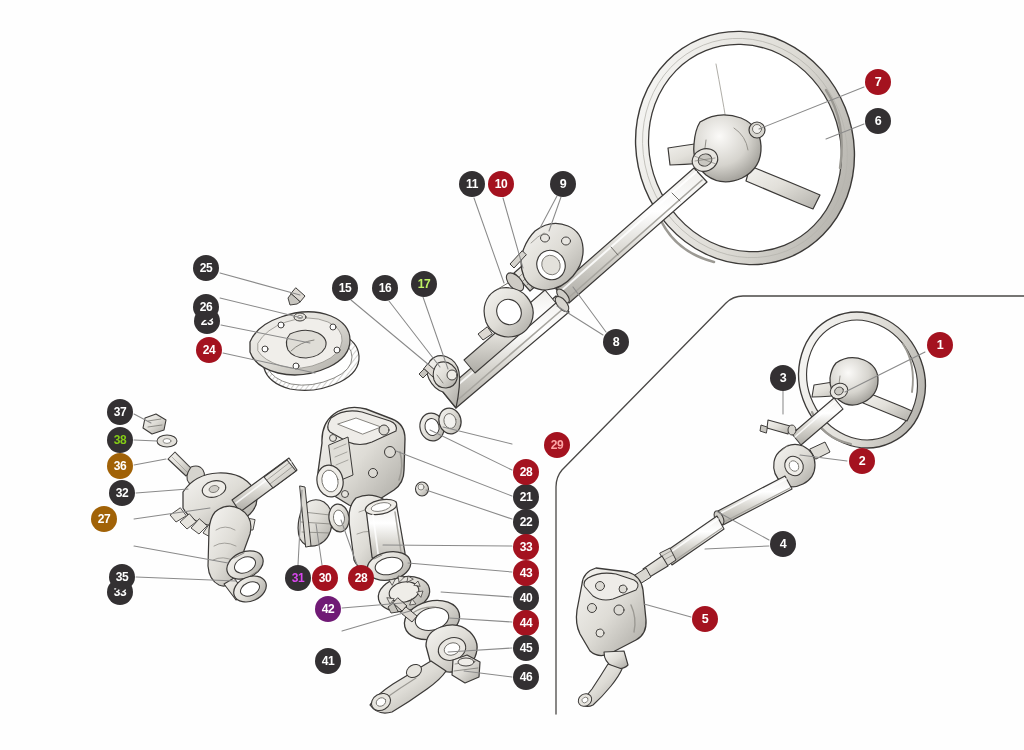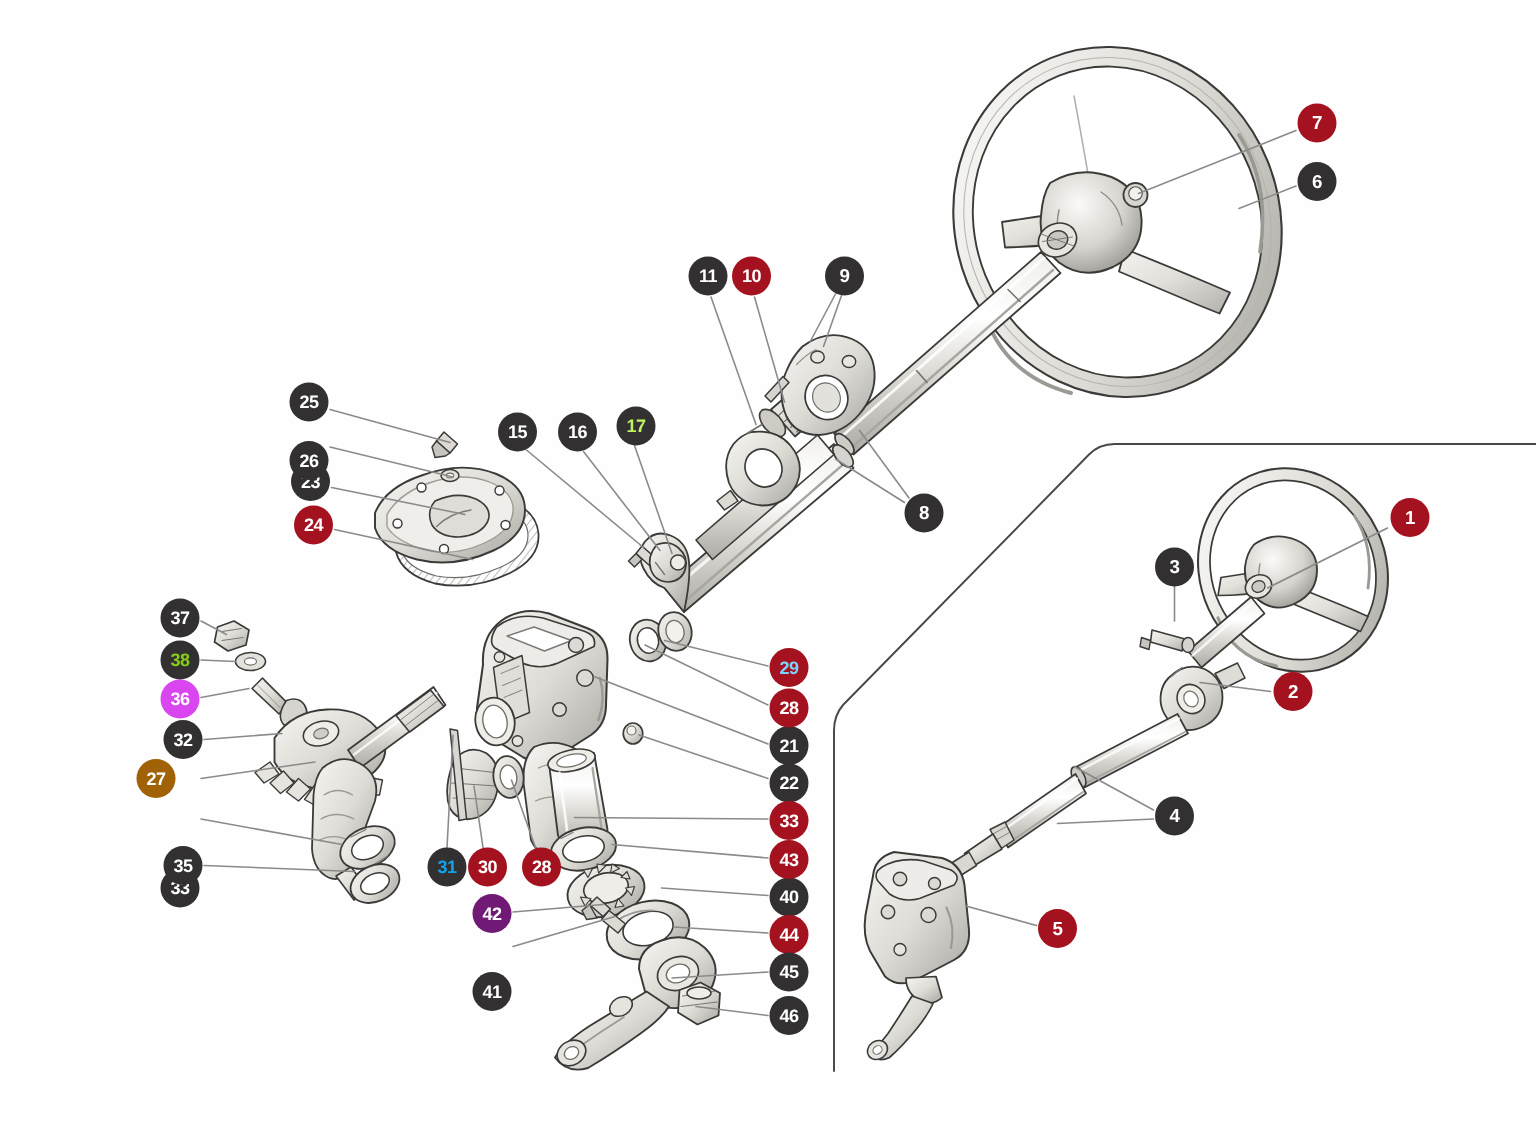--- a/index.html
+++ b/index.html
@@ -528,27 +528,27 @@
       <div class="callout dark w2" style="left: 424px; top: 284px; background: rgb(51, 48, 50); color: #bef264;">17</div>
       <div class="callout dark w2" style="left: 526px; top: 497px; background: rgb(51, 48, 50); color: rgb(255, 255, 255);">21</div>
       <div class="callout dark w2" style="left: 526px; top: 522px; background: rgb(51, 48, 50); color: rgb(255, 255, 255);">22</div>
       <div class="callout dark w2" style="left: 207px; top: 321px; background: rgb(51, 48, 50); color: rgb(255, 255, 255);">23</div>
       <div class="callout red w2" style="left: 209px; top: 350px; background: rgb(164, 18, 31); color: rgb(255, 255, 255);">24</div>
       <div class="callout dark w2" style="left: 206px; top: 268px; background: rgb(51, 48, 50); color: rgb(255, 255, 255);">25</div>
       <div class="callout dark w2" style="left: 206px; top: 294px; background: rgb(51, 48, 50); color: rgb(255, 255, 255); margin-top: 13px;">26</div>
       <div class="callout dark w2" style="left: 104px; top: 519px; background: #a16207; color: rgb(255, 255, 255);">27</div>
       <div class="callout red w2" style="left: 526px; top: 472px; background: rgb(164, 18, 31); color: rgb(255, 255, 255);">28</div>
       <div class="callout red w2" style="left: 361px; top: 578px; background: rgb(164, 18, 31); color: rgb(255, 255, 255);">28</div>
-      <div class="callout red w2" style="left: 526px; top: 445px; background: rgb(164, 18, 31); color: #7dd3fc;">29</div>
+      <div class="callout red w2" style="left: 557px; top: 445px; background: rgb(164, 18, 31); color: #fca5a5;">29</div>
       <div class="callout red w2" style="left: 325px; top: 578px; background: rgb(164, 18, 31); color: rgb(255, 255, 255);">30</div>
-      <div class="callout dark w2" style="left: 298px; top: 578px; background: rgb(51, 48, 50); color: #0ea5e9;">31</div>
+      <div class="callout dark w2" style="left: 298px; top: 578px; background: rgb(51, 48, 50); color: #d946ef;">31</div>
       <div class="callout dark w2" style="left: 122px; top: 493px; background: rgb(51, 48, 50); color: rgb(255, 255, 255);">32</div>
       <div class="callout dark w2" style="left: 120px; top: 545px; background: rgb(51, 48, 50); color: rgb(255, 255, 255); margin-top: 47px;">33</div>
       <div class="callout dark w2" style="left: 122px; top: 577px; background: rgb(51, 48, 50); color: rgb(255, 255, 255);">35</div>
-      <div class="callout dark w2" style="left: 120px; top: 466px; background: #d946ef; color: rgb(255, 255, 255);">36</div>
+      <div class="callout dark w2" style="left: 120px; top: 466px; background: #a16207; color: rgb(255, 255, 255);">36</div>
       <div class="callout dark w2" style="left: 120px; top: 412px; background: rgb(51, 48, 50); color: rgb(255, 255, 255);">37</div>
       <div class="callout dark w2" style="left: 120px; top: 440px; background: rgb(51, 48, 50); color: #84cc16;">38</div>
       <div class="callout red w2" style="left: 526px; top: 547px; background: rgb(164, 18, 31); color: rgb(255, 255, 255);">33</div>
       <div class="callout dark w2" style="left: 526px; top: 598px; background: rgb(51, 48, 50); color: rgb(255, 255, 255);">40</div>
       <div class="callout dark w2" style="left: 328px; top: 633px; background: rgb(51, 48, 50); color: rgb(255, 255, 255); margin-top: 28px;">41</div>
       <div class="callout dark w2" style="left: 328px; top: 609px; background: #701a75; color: rgb(255, 255, 255);">42</div>
       <div class="callout red w2" style="left: 526px; top: 573px; background: rgb(164, 18, 31); color: rgb(255, 255, 255);">43</div>
       <div class="callout red w2" style="left: 526px; top: 623px; background: rgb(164, 18, 31); color: rgb(255, 255, 255);">44</div>
       <div class="callout dark w2" style="left: 526px; top: 648px; background: rgb(51, 48, 50); color: rgb(255, 255, 255);">45</div>
       <div class="callout dark w2" style="left: 526px; top: 677px; background: rgb(51, 48, 50); color: rgb(255, 255, 255);">46</div>

